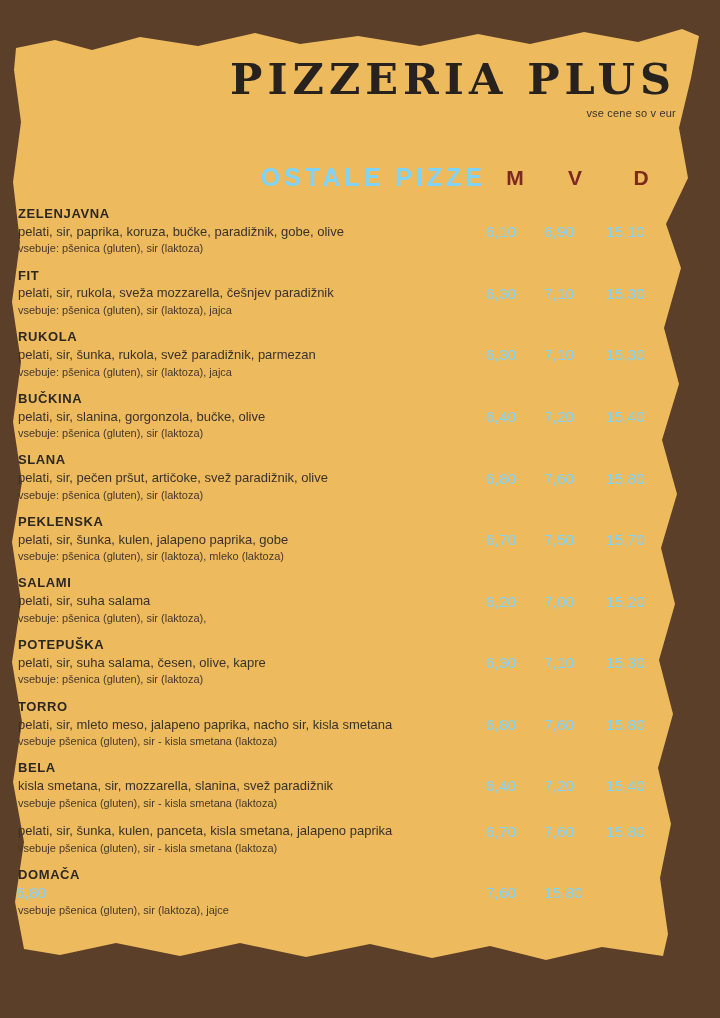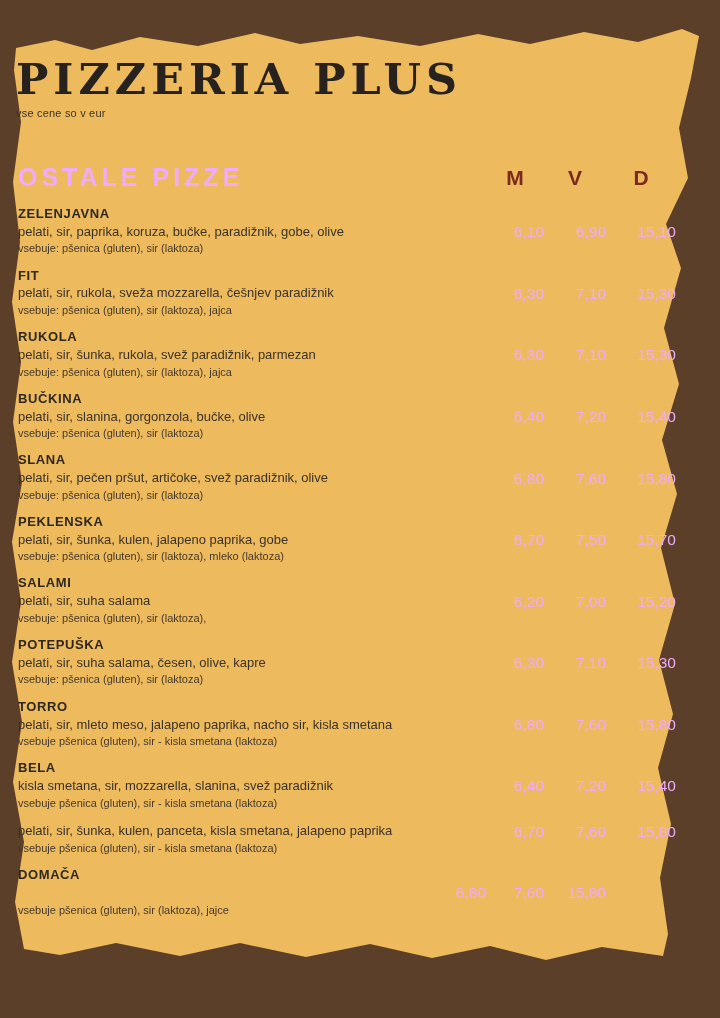--- a/index.html
+++ b/index.html
@@ -21,49 +21,49 @@
       671px 824px,660px 878px,668px 934px,663px 956px,
       602px 947px,546px 960px,490px 946px,432px 958px,370px 944px,306px 957px,240px 943px,
       180px 956px,116px 943px,60px 955px,24px 949px,
       15px 902px,24px 842px,13px 782px,22px 722px,12px 662px,21px 602px,12px 542px,
       22px 482px,13px 422px,21px 362px,12px 302px,20px 242px,13px 182px,21px 122px,14px 70px
     );
   }
   .content{
     position:absolute;left:16px;top:36px;width:660px;
   }
-  .header{text-align:left;margin-top:18px;}
+  .header{text-align:right;margin-top:18px;}
   .title{
     font-family:"DejaVu Serif","Liberation Serif",serif;
     font-weight:700;font-size:43px;letter-spacing:5px;
     color:#27221e;
   }
   .subtitle{
     font-size:11px;font-weight:400;color:#3a332a;margin-top:3px;letter-spacing:.2px;
   }
   .grid-cols{
     display:grid;grid-template-columns:1fr 58px 62px 70px;align-items:center;
   }
   .section-row{margin-top:44px;margin-bottom:14px;padding-left:2px;}
   .section-title{
-    font-size:25px;font-weight:700;letter-spacing:4px;color:#f0abfc;
+    font-size:25px;font-weight:700;letter-spacing:4px;color:#7dd3fc;text-align:right;
   }
   .col-head{
     font-size:21px;font-weight:700;color:#7b2a1d;text-align:center;
   }
   .item{margin-bottom:12px;}
   .item-name{
     font-size:13px;font-weight:700;color:#2d2721;letter-spacing:.6px;
     padding-left:2px;line-height:1.25;
   }
   .desc{
     font-size:13px;color:#3a3229;white-space:nowrap;line-height:1.3;padding-left:2px;
   }
   .price{
-    font-size:15.5px;color:#f0abfc;text-align:right;line-height:1.3;
+    font-size:15.5px;color:#7dd3fc;text-align:left;line-height:1.3;
   }
   .allergens{
     font-size:11px;color:#46392a;line-height:1.2;padding-left:2px;
   }
 </style>
 </head>
 <body>
 
 <div class="paper"></div>
 

